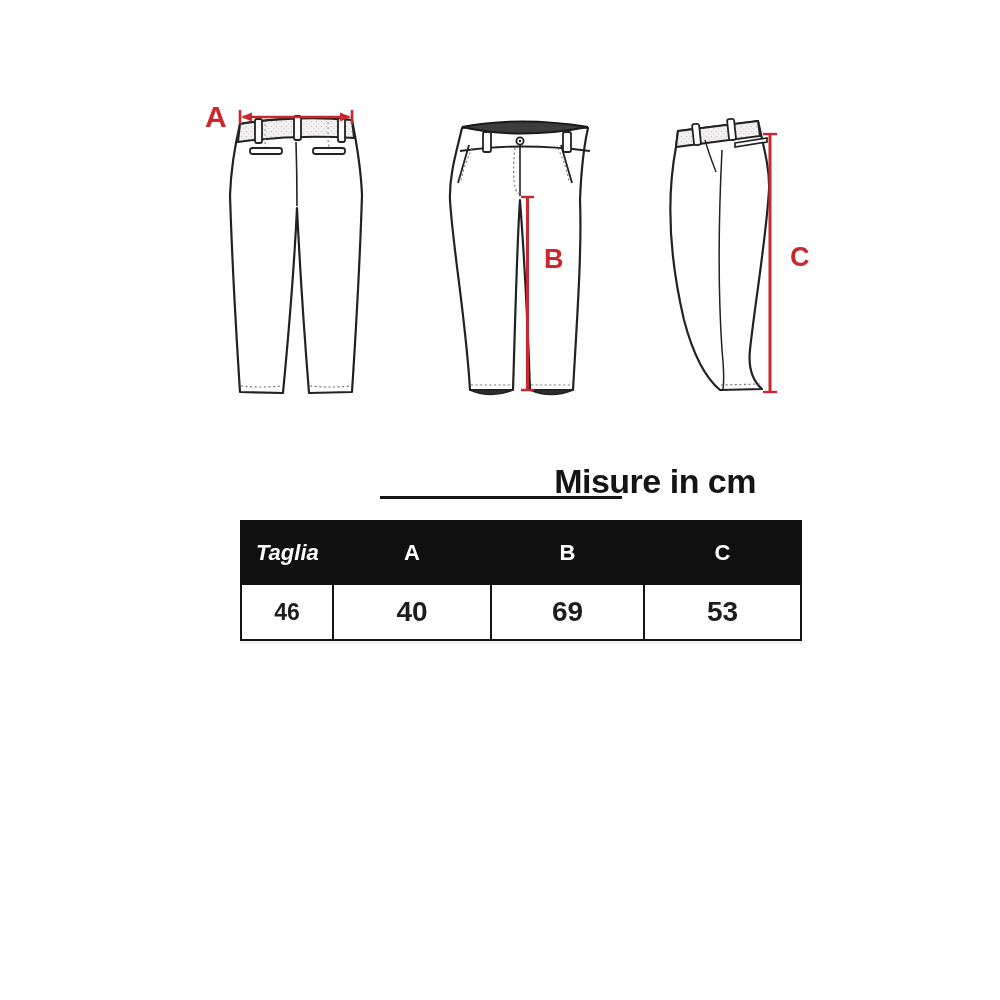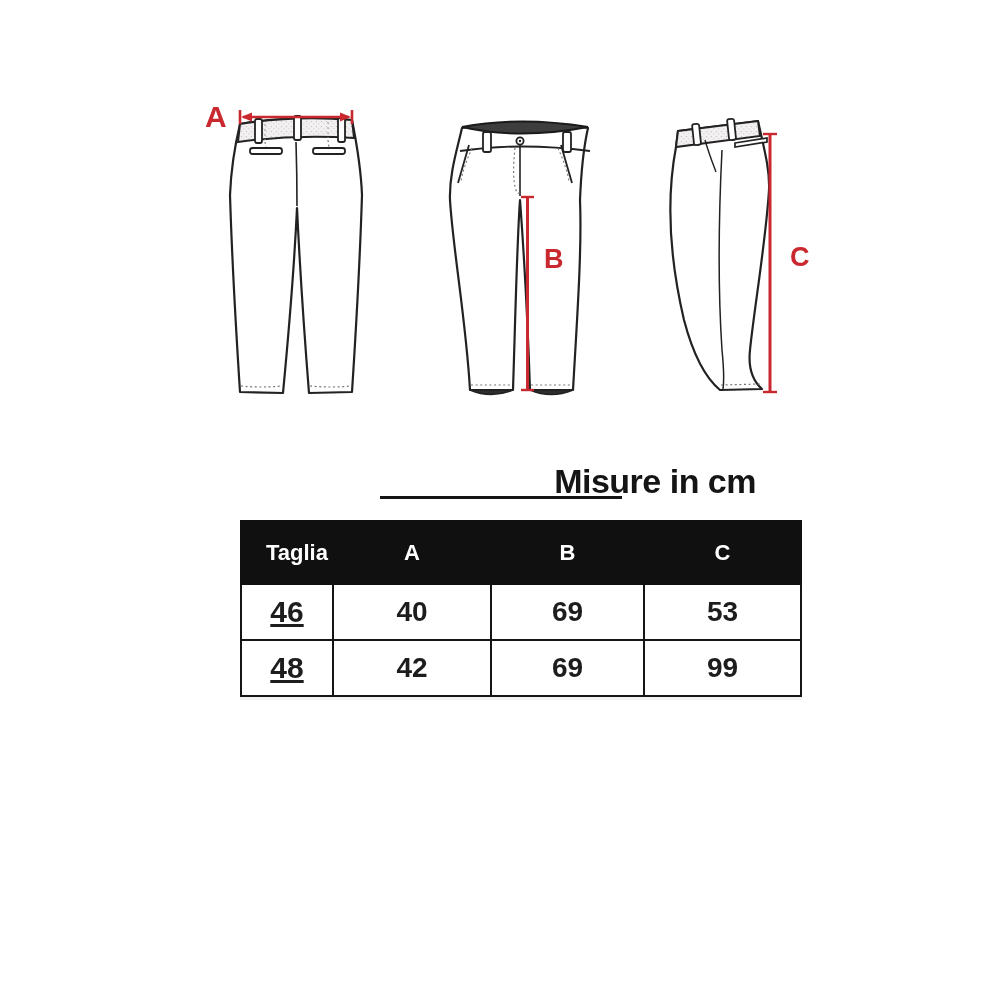--- a/index.html
+++ b/index.html
@@ -35,22 +35,22 @@
     border:2px solid #151515;text-align:center;vertical-align:middle;
     padding:0;color:#1d1d1d;
   }
   table.size-table thead tr{height:63px;}
   table.size-table tbody tr{height:56px;}
   table.size-table th{
     background:var(--table_header_bg,#101010);
     color:var(--table_header_text,#fff);
     font-size:22px;font-weight:bold;border-color:#101010;
   }
-  table.size-table th.first{text-align:center;padding-left:20px;}
-  td.size-cell{font-size:30px;font-weight:bold;text-decoration:underline;}
+  table.size-table th.first{text-align:left;padding-left:14px;font-style:italic;}
+  td.size-cell{font-size:23px;font-weight:bold;}
   td.measure-cell{font-size:28px;font-weight:bold;color:#262626;}
   .red-stroke{stroke:var(--accent_red,#c9282e);}
   .red-fill{fill:var(--accent_red,#c9282e);}
 </style>
 </head>
 <body>
 
 <div class="canvas">
 
   <svg class="fig" style="left:195px;top:90px;" width="230" height="320" viewBox="0 0 230 320">
@@ -202,22 +202,16 @@
         <th>C</th>
       </tr>
     </thead>
     <tbody>
       <tr>
         <td class="size-cell">46</td>
         <td class="measure-cell">40</td>
         <td class="measure-cell">69</td>
         <td class="measure-cell">53</td>
       </tr>
-      <tr>
-        <td class="size-cell">48</td>
-        <td class="measure-cell">42</td>
-        <td class="measure-cell">69</td>
-        <td class="measure-cell">99</td>
-      </tr>
     </tbody>
   </table>
 
 </div>
 
 </body></html>

